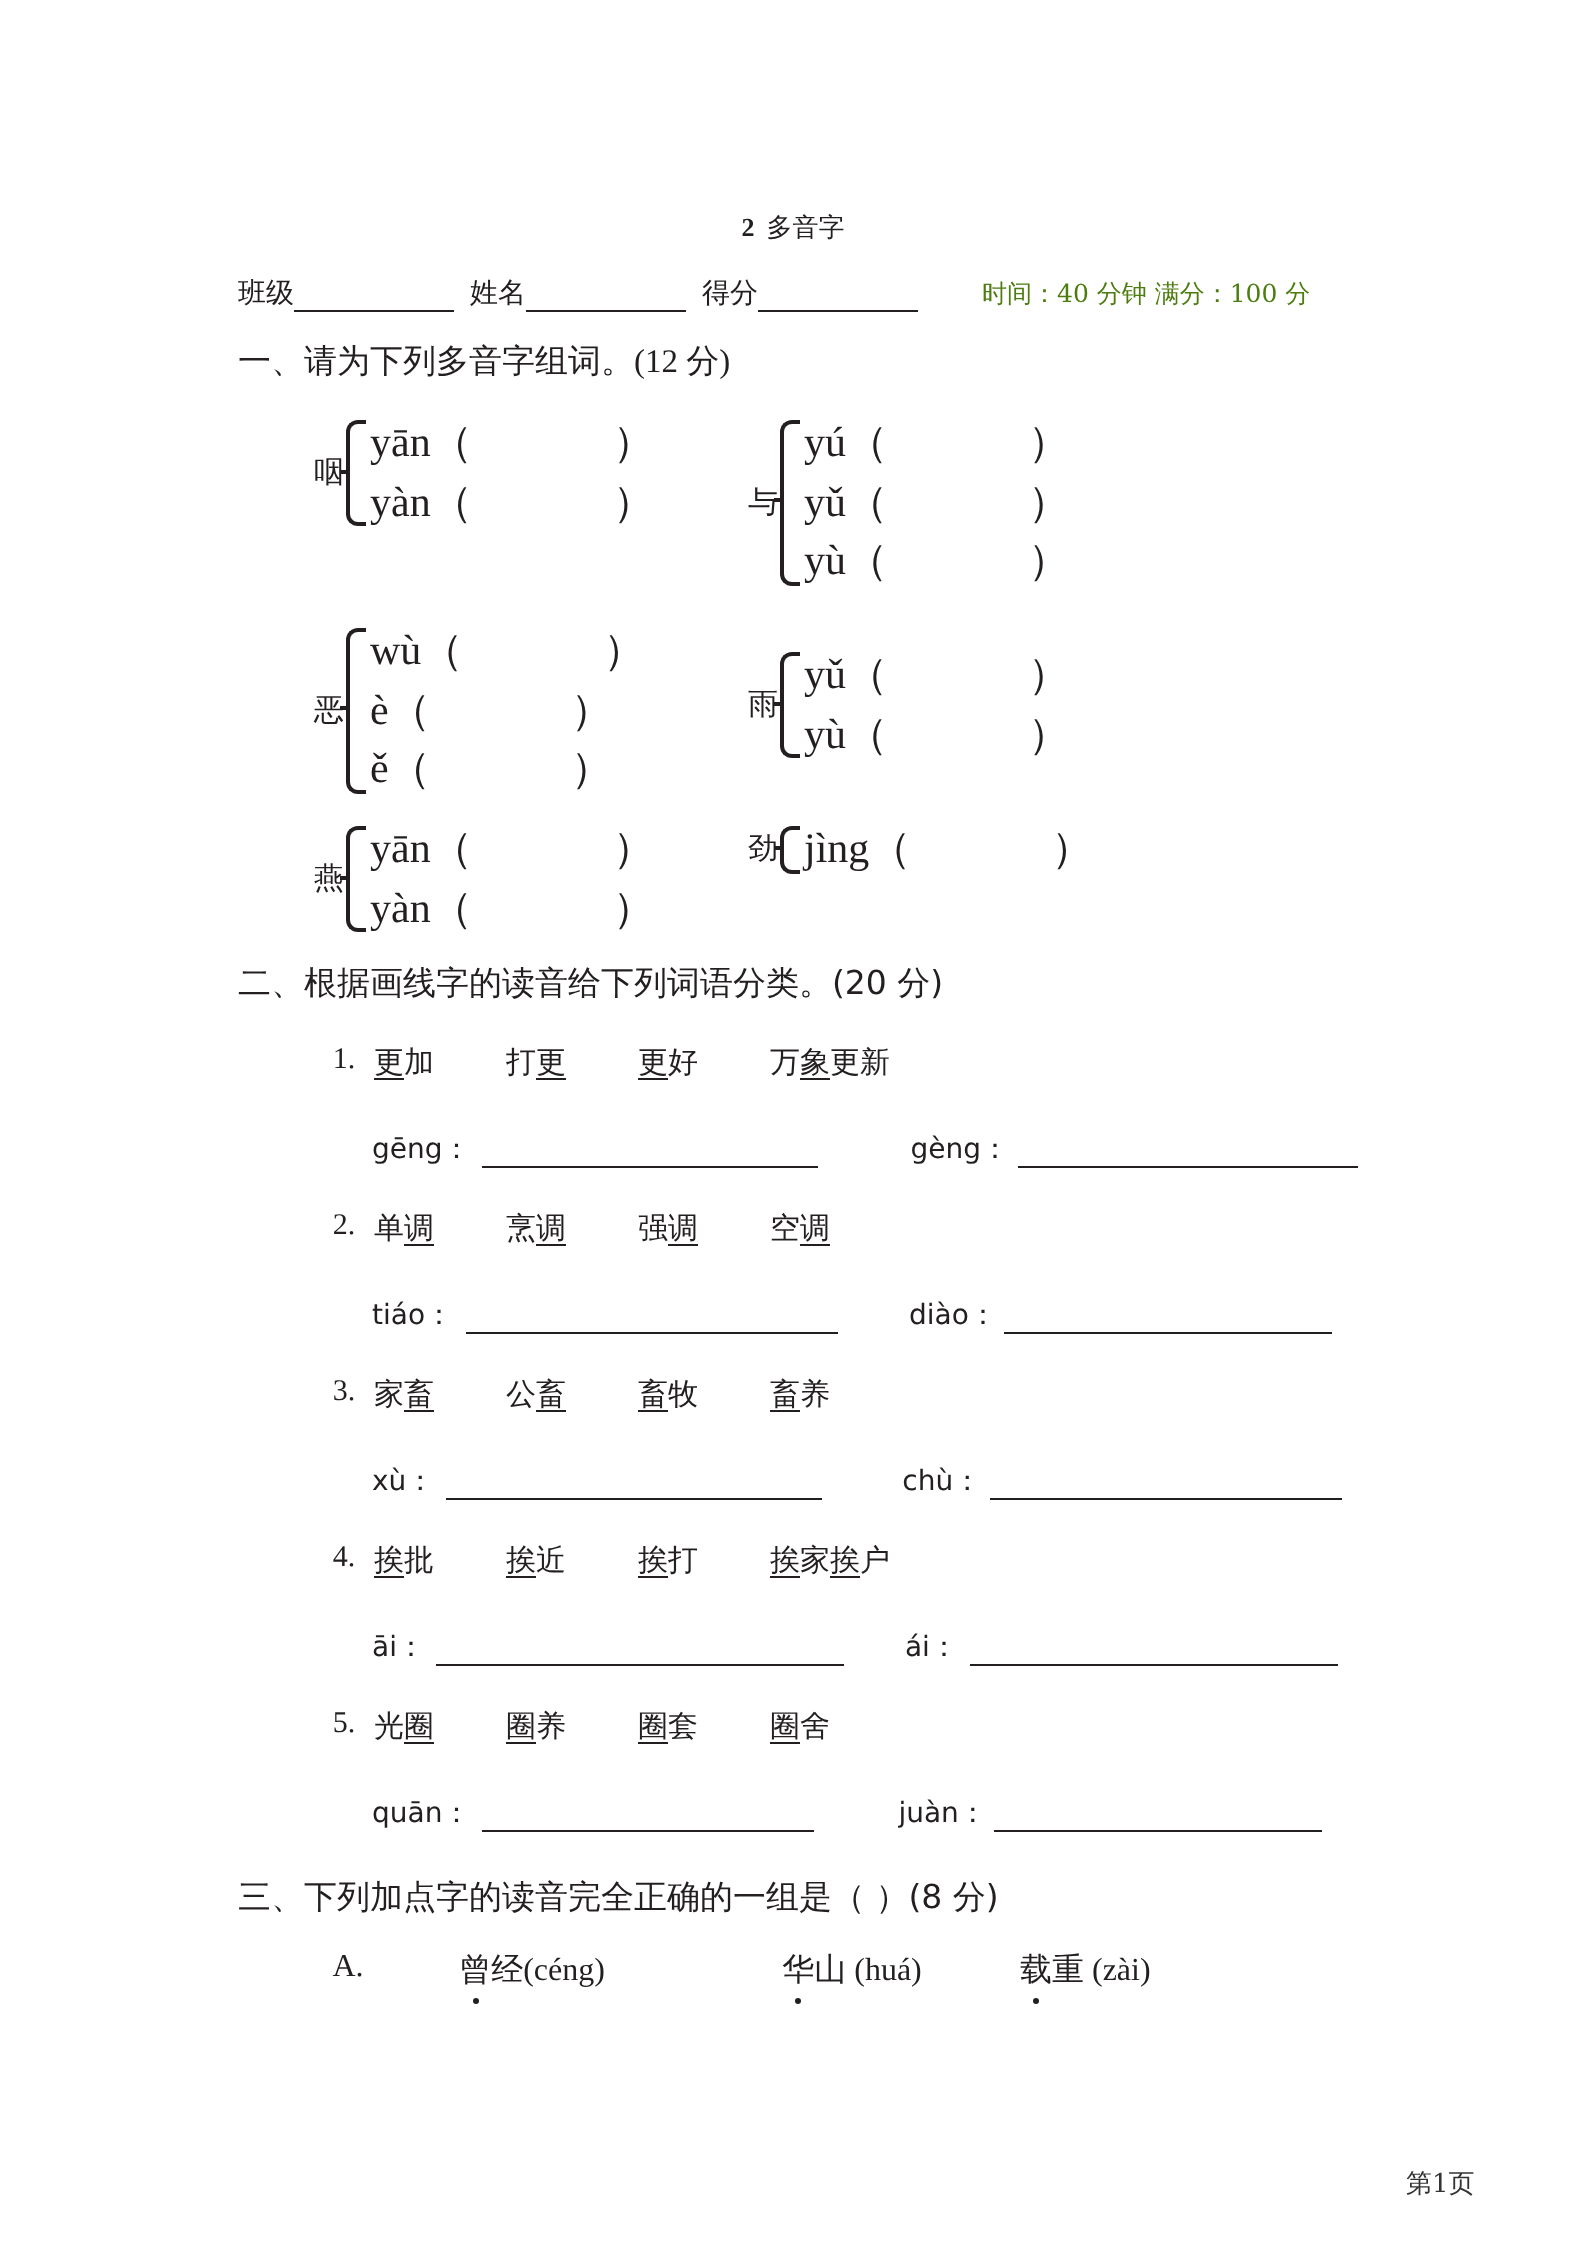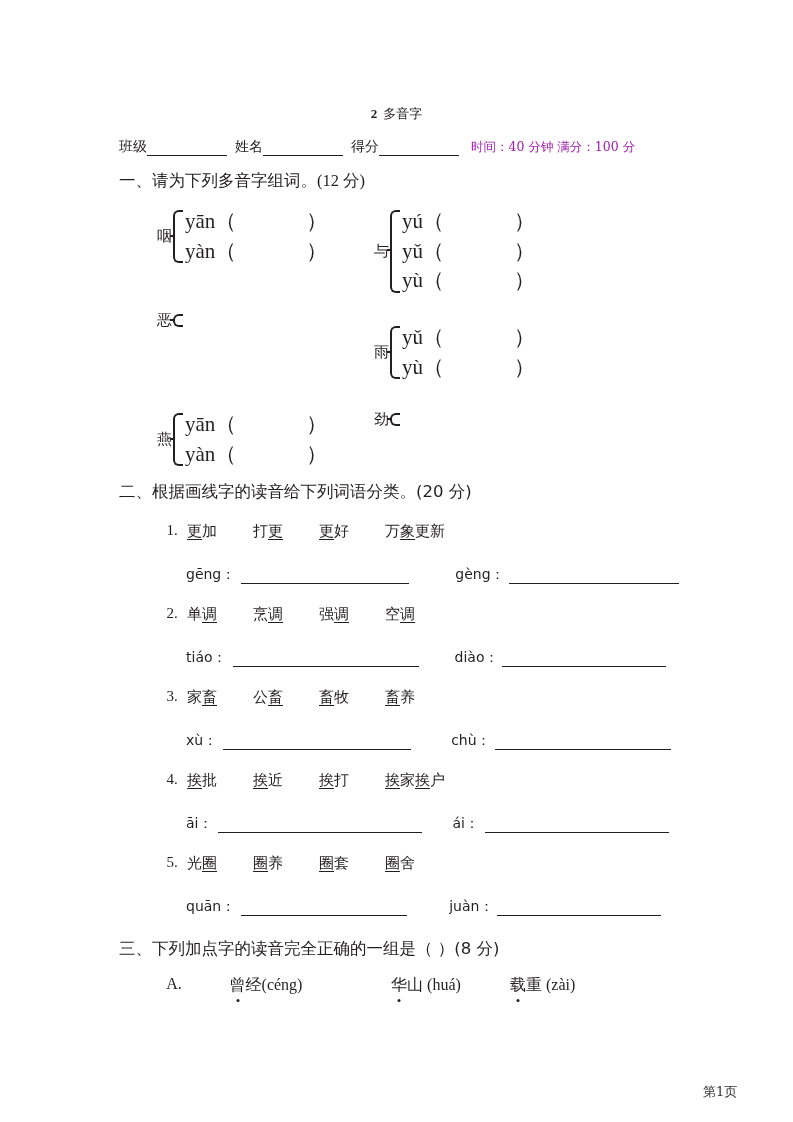--- a/index.html
+++ b/index.html
@@ -3,21 +3,21 @@
 <meta charset="utf-8">
 <style>
   html, body { margin: 0; padding: 0; background: #ffffff; }
   body { width: 793px; height: 1122px; position: relative; overflow: hidden;
          font-family: "DejaVu Serif", "Liberation Serif", serif; color: #231f20; }
   .abs { position: absolute; text-align: center; }
   .title { top: 105px; left: 0; width: 793px; text-align: center; font-size: 13px; }
   .title .num { font-weight: bold; font-family: "Liberation Serif", serif; margin-right: 6px; }
   .info { top: 138px; left: 119px; font-size: 14px; white-space: nowrap; display: flex; align-items: flex-end; }
   .info .blank { display: inline-block; border-bottom: 1.5px solid #231f20; height: 14px; margin-right: 8px; }
-  .info .meta { color: #a21caf; font-size: 12.5px; margin-left: 4px; }
+  .info .meta { color: #4d7c0f; font-size: 12.5px; margin-left: 24px; }
   .sec-title { left: 119px; font-size: 16.5px; font-family: "DejaVu Sans", "Liberation Sans", sans-serif; white-space: nowrap; }
   .sec-title .pts { font-family: "Liberation Serif", serif; }
   .group { position: absolute; display: flex; align-items: center; }
   .group .char { font-size: 15px; margin-right: 1px; }
   .brace { width: 8px; border: 2px solid #231f20; border-right: none; border-radius: 6px 0 0 6px; align-self: stretch; margin: 3px 2px 3px 0; position: relative; }
   .brace::after { content: ""; position: absolute; left: -5px; top: 50%; width: 4px; height: 4px; border-top: 2px solid #231f20; transform: translateY(-2px); }
   .readings { display: flex; flex-direction: column; }
   .reading { height: 29.5px; line-height: 29.5px; font-size: 21px; font-family: "Liberation Serif", serif; white-space: nowrap; }
   .item-row { left: 157px; font-size: 15px; white-space: nowrap; display: flex; }
   .item-row .idx { width: 30px; font-family: "Liberation Serif", serif; }
@@ -67,20 +67,25 @@
   <div class="readings">
     <div class="reading"><span>yú（</span><span style="display:inline-block;width:70px"></span><span>）</span></div>
     <div class="reading"><span>yǔ（</span><span style="display:inline-block;width:70px"></span><span>）</span></div>
     <div class="reading"><span>yù（</span><span style="display:inline-block;width:70px"></span><span>）</span></div>
   </div>
 </div>
 
 <div class="group" style="left:157px; top:311px">
   <span class="char">恶</span>
   <span class="brace"></span>
+  <div class="readings">
+    <div class="reading"><span>wù（</span><span style="display:inline-block;width:70px"></span><span>）</span></div>
+    <div class="reading"><span>è（</span><span style="display:inline-block;width:70px"></span><span>）</span></div>
+    <div class="reading"><span>ě（</span><span style="display:inline-block;width:70px"></span><span>）</span></div>
+  </div>
 </div>
 
 <div class="group" style="left:374px; top:323px">
   <span class="char">雨</span>
   <span class="brace"></span>
   <div class="readings">
     <div class="reading"><span>yǔ（</span><span style="display:inline-block;width:70px"></span><span>）</span></div>
     <div class="reading"><span>yù（</span><span style="display:inline-block;width:70px"></span><span>）</span></div>
   </div>
 </div>
@@ -91,20 +96,21 @@
   <div class="readings">
     <div class="reading"><span>yān（</span><span style="display:inline-block;width:70px"></span><span>）</span></div>
     <div class="reading"><span>yàn（</span><span style="display:inline-block;width:70px"></span><span>）</span></div>
   </div>
 </div>
 
 <div class="group" style="left:374px; top:410px">
   <span class="char">劲</span>
   <span class="brace"></span>
   <div class="readings">
+    <div class="reading"><span>jìng（</span><span style="display:inline-block;width:70px"></span><span>）</span></div>
   </div>
 </div>
 
 <div class="abs sec-title" style="top:481px">
   <span>二、根据画线字的读音给下列词语分类。</span><span>(20 分)</span>
 </div>
 
 <div class="abs item-row" style="top:522px">
   <span class="idx">1.</span>
   <span class="word"><span></span><span class="u">更</span><span>加</span></span>

